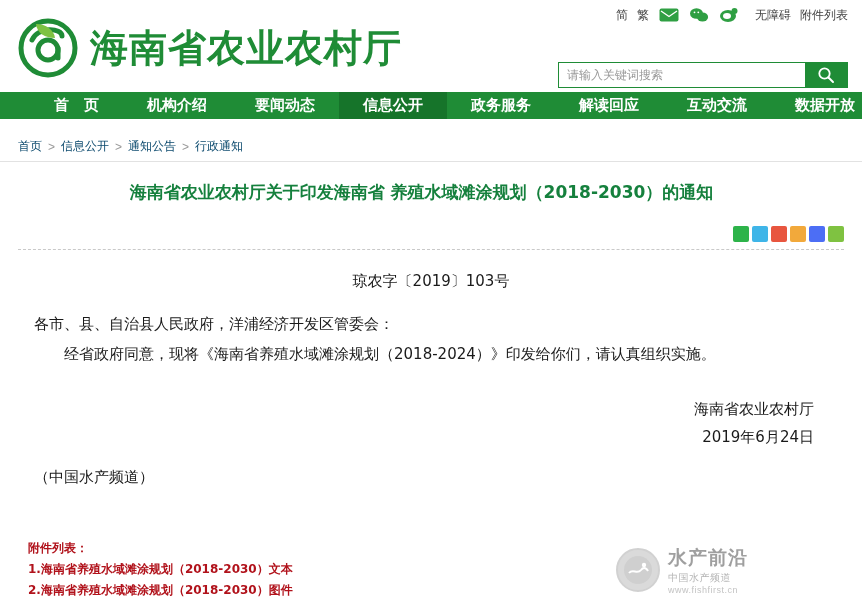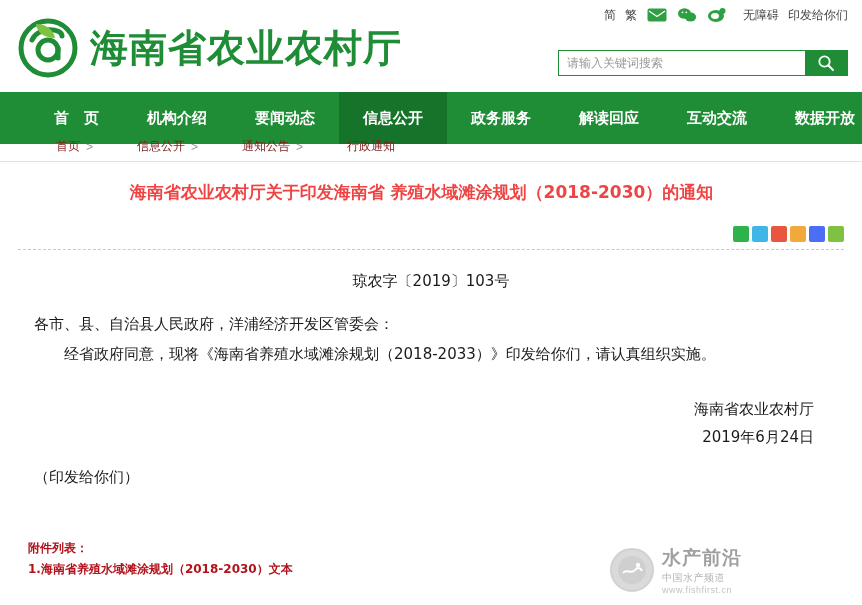--- a/index.html
+++ b/index.html
@@ -32,61 +32,61 @@
   .logo-mark { width: 60px; height: 60px; position: relative; }
   .logo-title {
     margin-left: 12px;
     font-family: "DejaVu Sans", sans-serif;
     font-size: 38px; font-weight: bold; color: #1f8c36; letter-spacing: 1px;
     white-space: nowrap;
   }
 
   
   .search {
-    position: absolute; right: 14px; top: 38px;
+    position: absolute; right: 14px; top: 50px;
     width: 290px; height: 26px; display: flex;
     border: 1px solid #1f8c36;
   }
   .search input {
     flex: 1; border: 0; outline: none; padding: 0 8px;
     font-size: 12px; color: #666; font-family: "Liberation Sans", sans-serif;
   }
   .search input::placeholder { color: #9a9a9a; }
   .search-btn {
     width: 42px; background: #1f8c36; border: 0; cursor: pointer;
     display: flex; align-items: center; justify-content: center;
   }
 
   
   .nav {
-    position: absolute; top: 92px; left: 0; width: 862px; height: 52px;
+    position: absolute; top: 92px; left: 0; width: 862px; height: 27px;
     background: #1f8c36; display: flex; align-items: stretch;
     padding-left: 30px;
   }
   .nav-item {
     color: #fff; font-size: 15px; font-weight: bold;
     display: flex; align-items: center; justify-content: center;
     padding: 0 24px; cursor: pointer; white-space: nowrap;
     font-family: "DejaVu Sans", sans-serif;
   }
   .nav-item.active { background: #16742a; }
 
   
   .crumb {
     position: absolute; top: 132px; left: 0; width: 862px; height: 30px;
     display: flex; align-items: center; padding-left: 18px;
     font-size: 12px; color: #555; border-bottom: 1px solid #e2e2e2;
   }
-  .crumb a { color: #7f1d1d; text-decoration: none; cursor: pointer; margin-left: 38px; }
+  .crumb a { color: #0c4a6e; text-decoration: none; cursor: pointer; }
   .crumb .sp { margin: 0 6px; color: #999; }
 
   
   .article { position: absolute; top: 162px; left: 0; width: 862px; }
   .art-title {
-    text-align: center; font-size: 17px; font-weight: bold; color: #ef4444;
+    text-align: center; font-size: 17px; font-weight: bold; color: #15803d;
     font-family: "DejaVu Sans", sans-serif;
     padding: 18px 40px 14px 21px; line-height: 1.5;
   }
   .meta-row {
     position: relative; margin: 0 18px; height: 30px;
     border-bottom: 1px dashed #c9c9c9;
     display: flex; align-items: center;
     font-size: 12px; color: #555;
   }
   .meta-left span { margin-right: 4px; }
@@ -114,21 +114,21 @@
   
   .attach {
     position: absolute; left: 28px; top: 538px; font-size: 12px;
     color: #b1121b; font-weight: bold; line-height: 1.75;
     font-family: "DejaVu Sans", sans-serif;
   }
   .attach .item { font-weight: bold; }
 
   
   .wm {
-    position: absolute; right: 22px; bottom: 4px; width: 230px; height: 62px;
+    position: absolute; right: 16px; bottom: 4px; width: 230px; height: 62px;
     display: flex; align-items: center; opacity: .95;
   }
   .wm-circle {
     width: 44px; height: 44px; border-radius: 50%;
     background: #d9d9d9; border: 2px solid #cfcfcf;
     display: flex; align-items: center; justify-content: center;
     color: #fff; font-size: 9px; font-family: "DejaVu Sans", sans-serif;
     line-height: 1.1; text-align: center;
   }
   .wm-text { margin-left: 8px; color: #8f8f8f; }
@@ -161,21 +161,21 @@
     </span>
     <span class="ico-weibo">
       <svg width="20" height="16" viewBox="0 0 20 16">
         <ellipse cx="9" cy="9" rx="8" ry="6" fill="#2f9f43"></ellipse>
         <ellipse cx="8" cy="9" rx="4" ry="3" fill="#fff"></ellipse>
         <circle cx="15.5" cy="4" r="3" fill="#2f9f43"></circle>
       </svg>
     </span>
 
     <span class="tl" style="margin-left:16px">无障碍</span>
-    <span class="tl">印发给你们</span>
+    <span class="tl">附件列表</span>
   </div>
 
   <div class="header">
     <div class="logo-wrap">
       <div class="logo-mark">
         <svg width="60" height="60" viewBox="0 0 60 60">
           <circle cx="30" cy="30" r="27" fill="none" stroke="#1f8c36" stroke-width="5"></circle>
           <path d="M44 18 C44 10, 20 8, 14 22" fill="none" stroke="#1f8c36" stroke-width="5" stroke-linecap="round"></path>
           <circle cx="30" cy="32" r="10" fill="none" stroke="#1f8c36" stroke-width="5"></circle>
           <path d="M40 30 L40 40" stroke="#1f8c36" stroke-width="5" stroke-linecap="round"></path>
@@ -227,34 +227,35 @@
         <span class="sq" style="background:#e8563f"></span>
         <span class="sq" style="background:#f2a93b"></span>
         <span class="sq" style="background:#4c6ef5"></span>
         <span class="sq" style="background:#7fc241"></span>
       </div>
     </div>
 
     <div class="doc-body">
       <div class="doc-num">琼农字〔2019〕103号</div>
       <div class="doc-p">各市、县、自治县人民政府，洋浦经济开发区管委会：</div>
-      <div class="doc-p indent">经省政府同意，现将《海南省养殖水域滩涂规划（2018-2033）》印发给你们，请认真组织实施。</div>
+      <div class="doc-p indent">经省政府同意，现将《海南省养殖水域滩涂规划（2018-2024）》印发给你们，请认真组织实施。</div>
 
       <div class="sign">
         <div>海南省农业农村厅</div>
         <div>2019年6月24日</div>
       </div>
 
-      <div class="note">（印发给你们）</div>
+      <div class="note">（中国水产频道）</div>
     </div>
   </div>
 
   <div class="attach">
     <div>附件列表：</div>
     <div class="item">1.海南省养殖水域滩涂规划（2018-2030）文本</div>
+    <div class="item">2.海南省养殖水域滩涂规划（2018-2030）图件</div>
   </div>
 
   <div class="wm">
     <div class="wm-circle">
       <svg width="30" height="30" viewBox="0 0 30 30">
         <circle cx="15" cy="15" r="14" fill="#cdcdcd"></circle>
         <path d="M6 18 C10 13, 14 20, 18 15 C21 11, 24 14, 25 16" fill="none" stroke="#fff" stroke-width="2"></path>
         <circle cx="21" cy="10" r="2.2" fill="#fff"></circle>
       </svg>
     </div>

